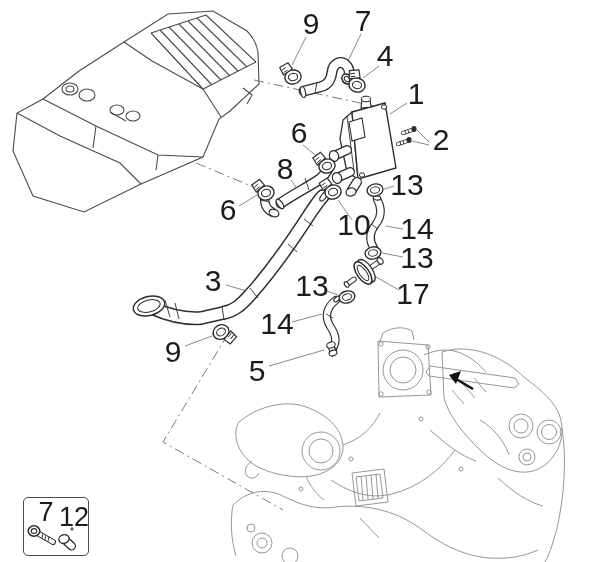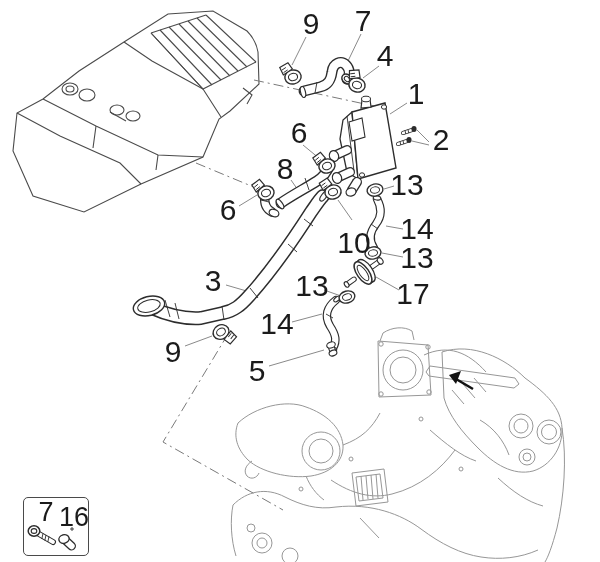--- a/index.html
+++ b/index.html
@@ -269,25 +269,25 @@
 
 <div class="callout" style="left:311px;top:24px">9</div>
 <div class="callout" style="left:363px;top:21px">7</div>
 <div class="callout" style="left:385px;top:56px">4</div>
 <div class="callout" style="left:416px;top:94px">1</div>
 <div class="callout" style="left:441px;top:140px">2</div>
 <div class="callout" style="left:299px;top:133px">6</div>
 <div class="callout" style="left:285px;top:169px">8</div>
 <div class="callout" style="left:228px;top:210px">6</div>
 <div class="callout" style="left:407px;top:185px">13</div>
-<div class="callout" style="left:354px;top:243px">10</div>
+<div class="callout" style="left:354px;top:225px">10</div>
 <div class="callout" style="left:417px;top:229px">14</div>
 <div class="callout" style="left:417px;top:258px">13</div>
 <div class="callout" style="left:213px;top:281px">3</div>
 <div class="callout" style="left:413px;top:294px">17</div>
 <div class="callout" style="left:312px;top:286px">13</div>
 <div class="callout" style="left:277px;top:324px">14</div>
 <div class="callout" style="left:173px;top:352px">9</div>
 <div class="callout" style="left:257px;top:371px">5</div>
 <div class="callout small" style="left:46px;top:512px">7</div>
-<div class="callout small" style="left:74px;top:517px">16</div>
+<div class="callout small" style="left:74px;top:517px">12</div>
 
 </div>
 
 </body></html>

